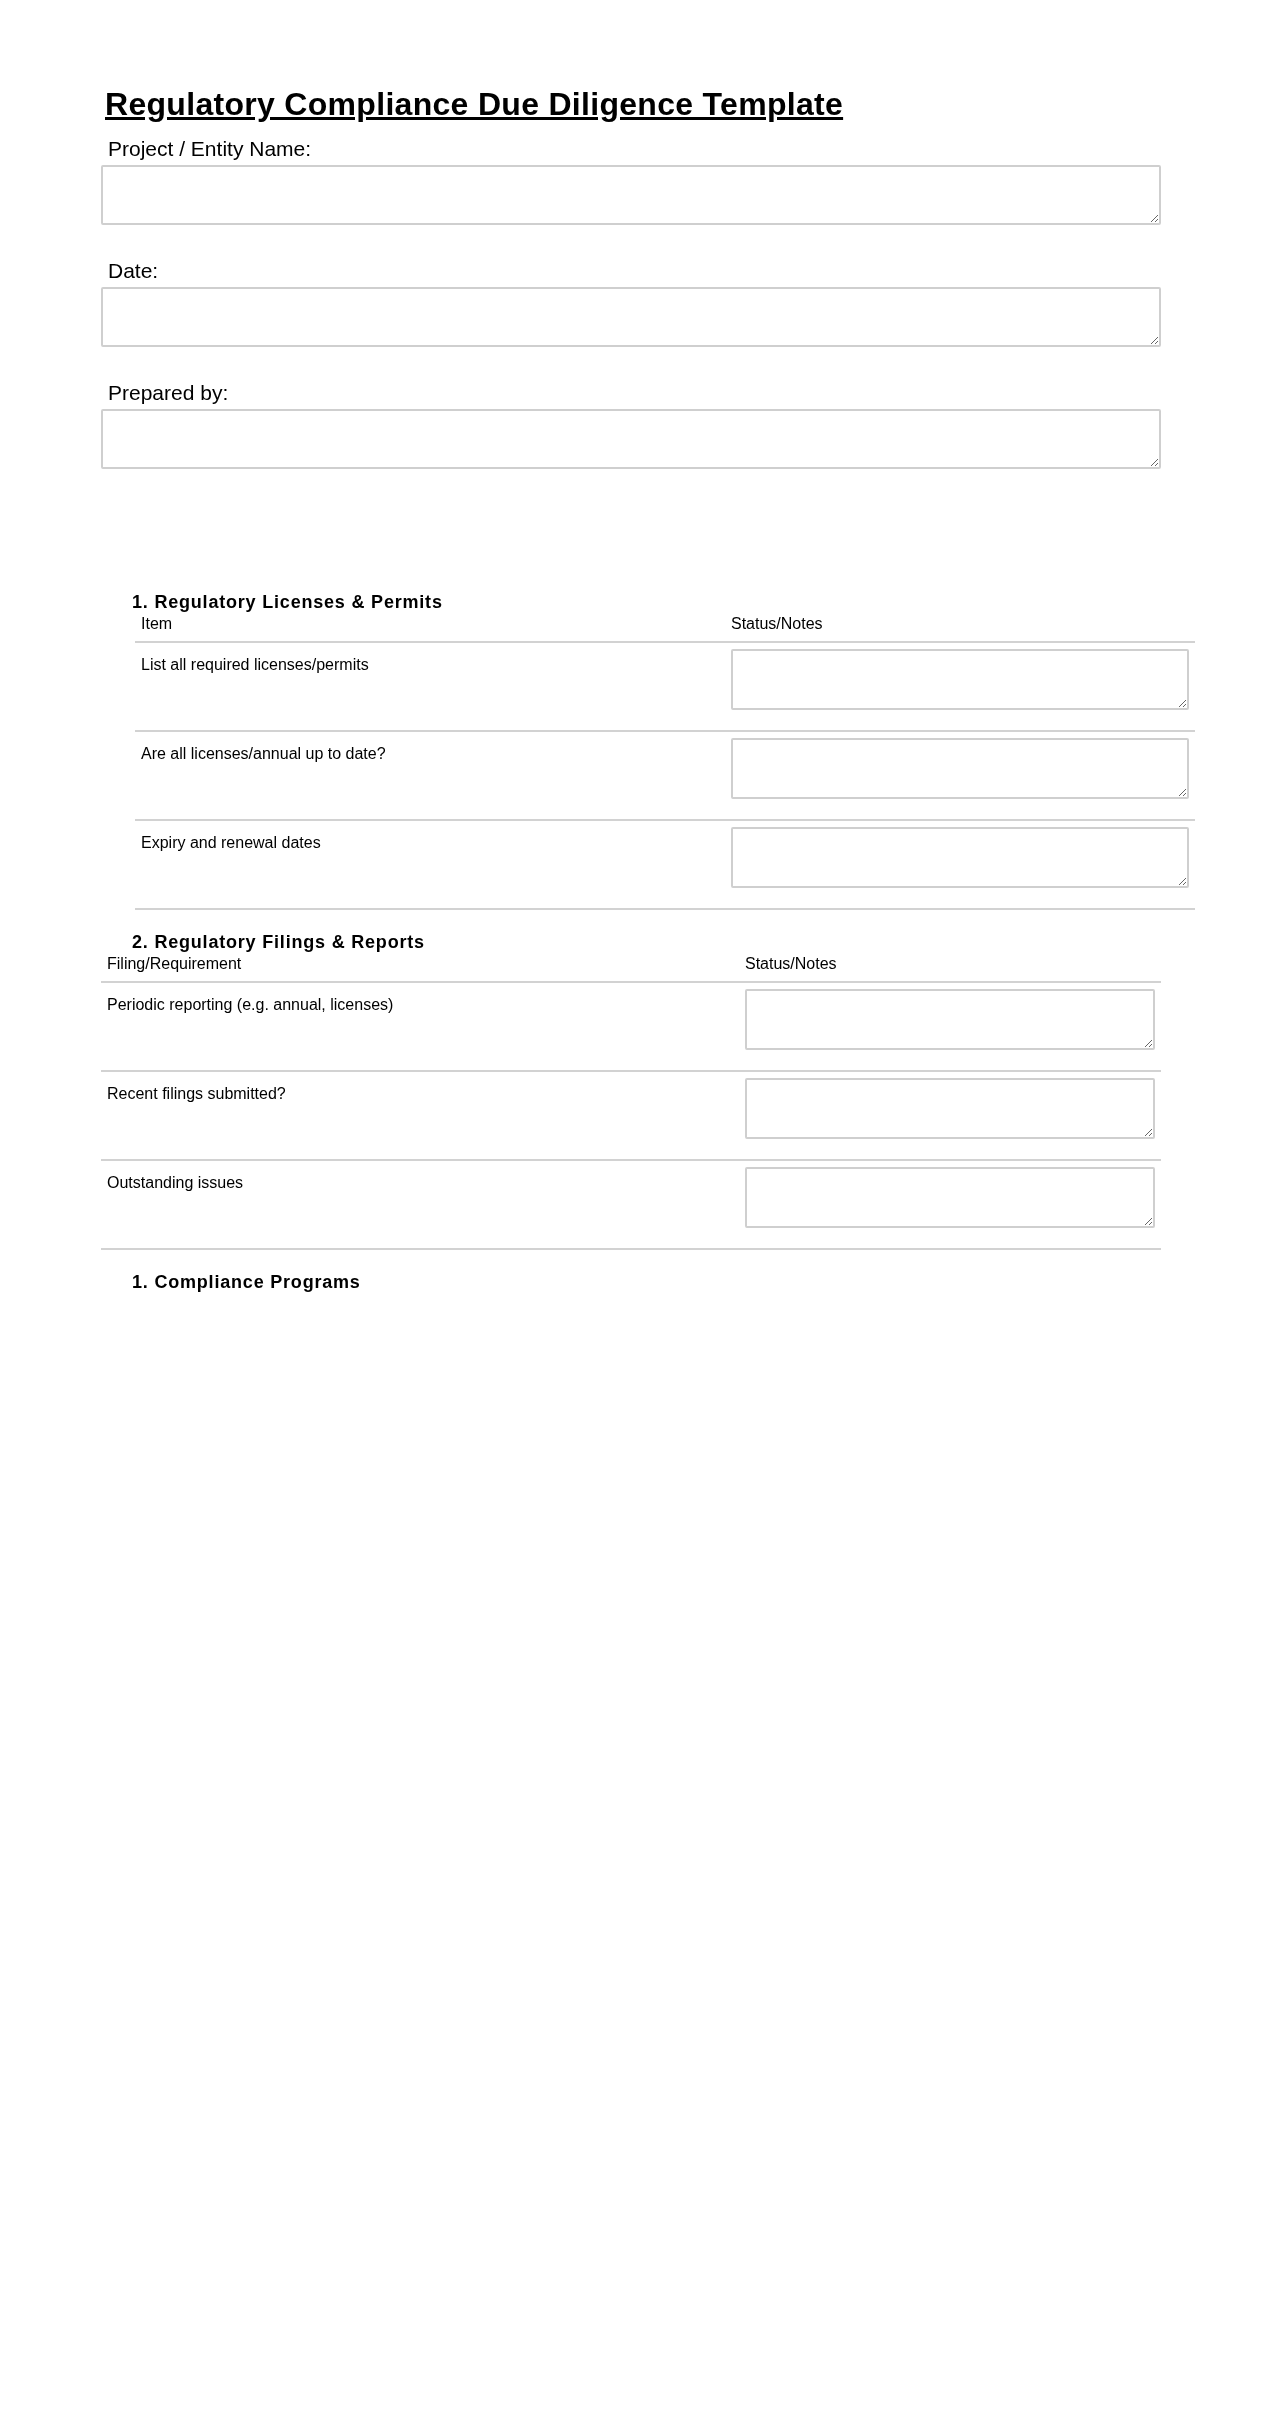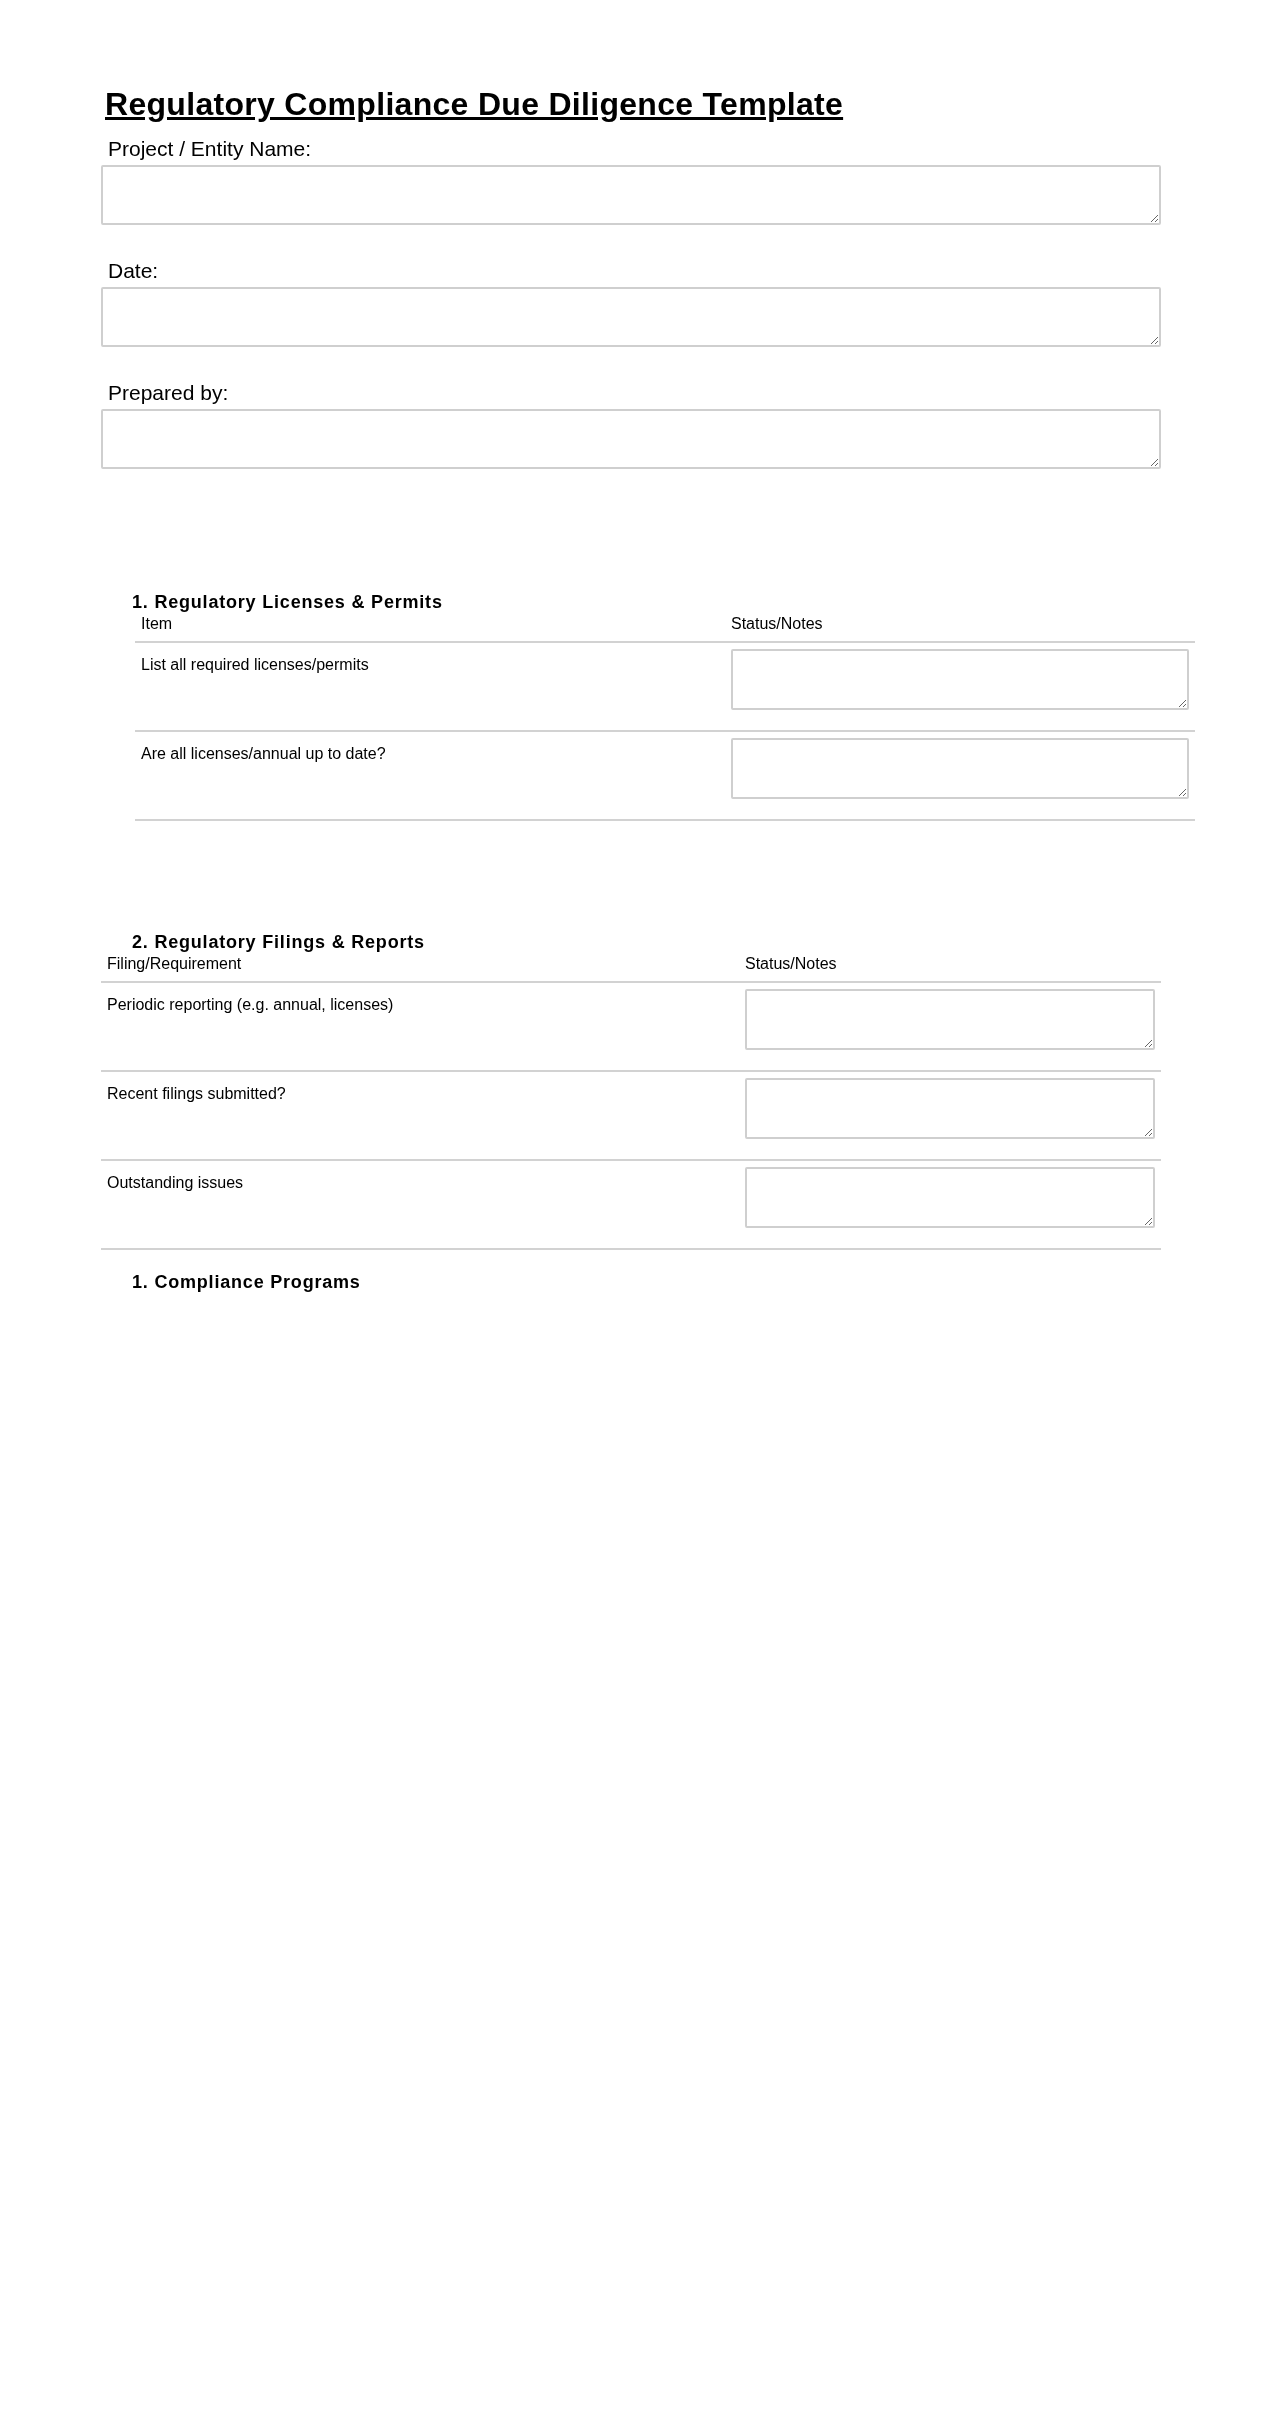--- a/index.html
+++ b/index.html
@@ -121,20 +121,26 @@
         <td class="notes-cell">
             <textarea style=""></textarea>
           </td>
       </tr>
       <tr>
         <td>Are all licenses/annual up to date?</td>
         <td class="notes-cell">
             <textarea style=""></textarea>
           </td>
       </tr>
+      <tr>
+        <td>Expiry and renewal dates</td>
+        <td class="notes-cell">
+            <textarea style=""></textarea>
+          </td>
+      </tr>
     </tbody>
   </table>
 
   <h2 style="top:917px;">2. Regulatory Filings &amp; Reports</h2>
   <table class="section-table" style="top:948px;">
     <colgroup>
         <col style="width:638px">
         <col style="width:422px">
       </colgroup>
     <thead>

